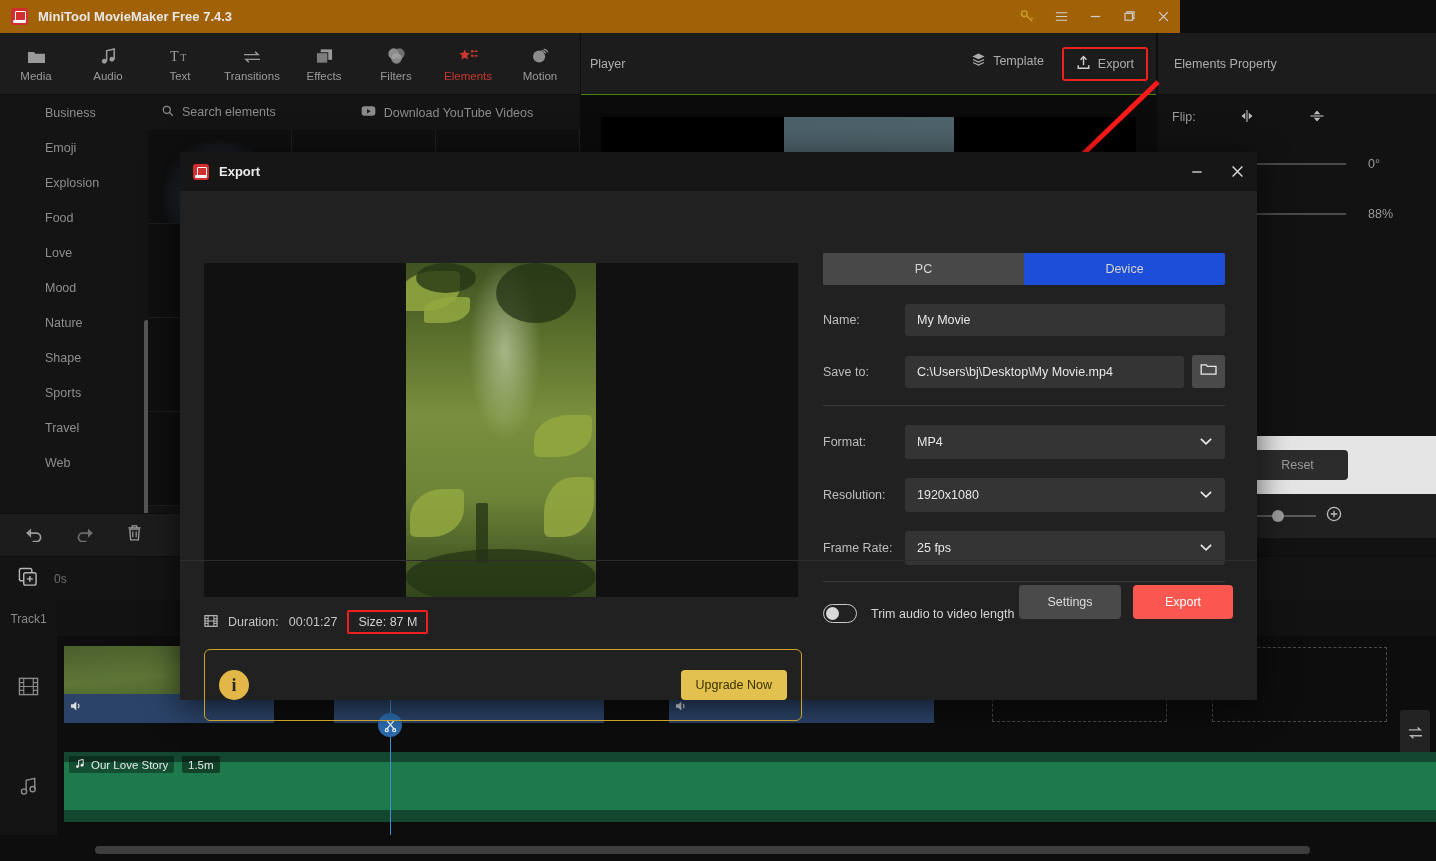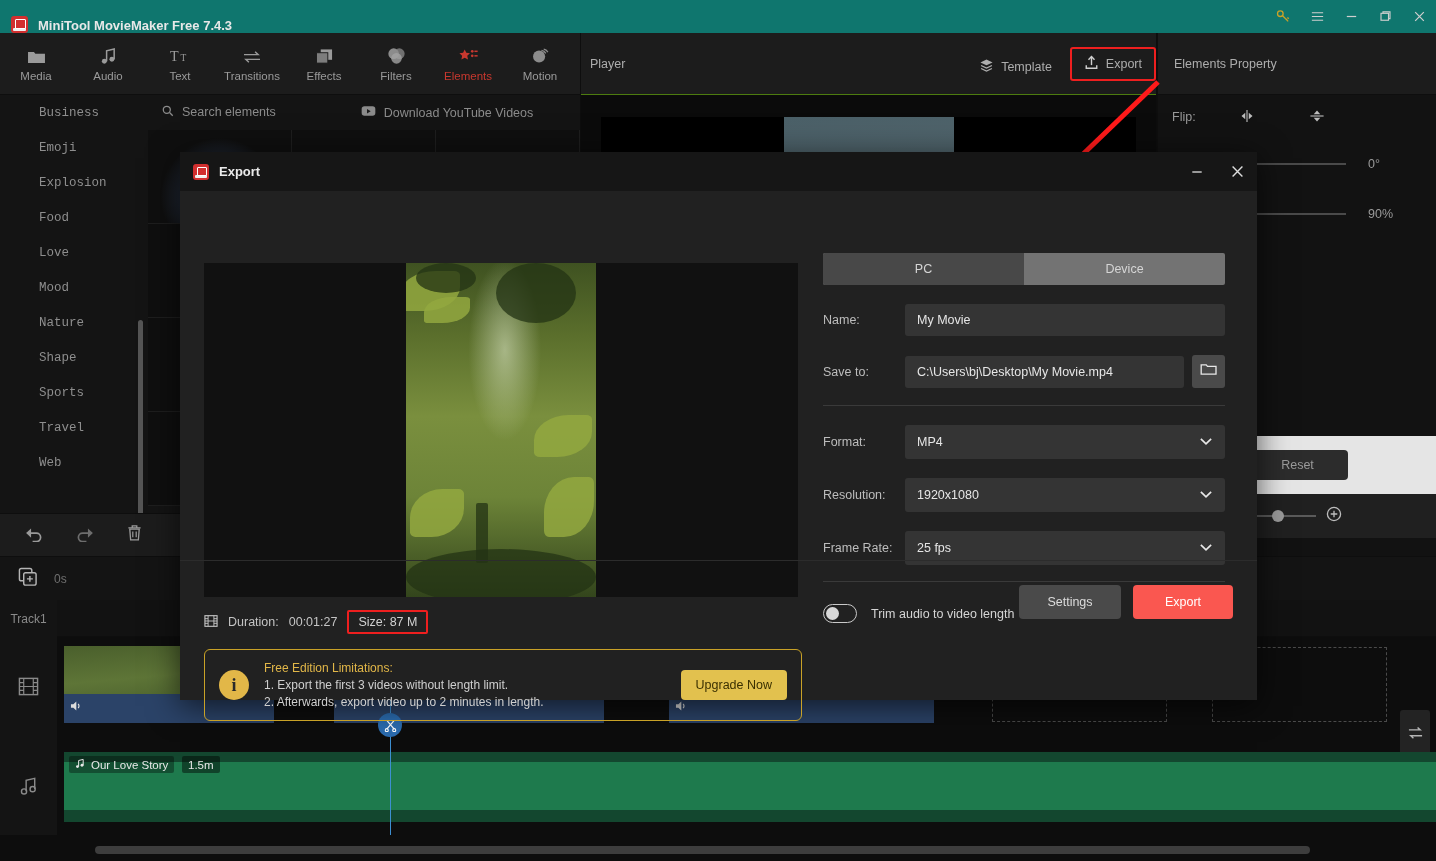--- a/index.html
+++ b/index.html
@@ -7,22 +7,22 @@
     width:1436px; height:861px;
     background:#0d0d0d;
     font-family:"Liberation Sans", sans-serif;
     color:#bdbdbd;
     overflow:hidden;
   }
   #app { position:relative; width:1436px; height:861px; }
 
   
   .titlebar{
-    position:absolute; left:0; top:0; width:1436px; height:33px;
-    background:#0f766e; display:flex; align-items:flex-end;
+    position:absolute; left:0; top:0; width:1180px; height:33px;
+    background:#a16207; display:flex; align-items:center;
   }
   .app-logo{
     width:17px; height:17px; margin-left:11px; border-radius:3px;
     background:#d12f2f; position:relative; flex:none;
   }
   .app-logo:after{
     content:""; position:absolute; left:4px; top:3px; width:9px; height:8px;
     border:1.5px solid #fff; border-radius:1px;
   }
   .app-logo:before{
@@ -58,22 +58,22 @@
   .toolbar-gap{
     position:absolute; left:580px; top:33px; width:1px; height:62px; background:#0e0e0e;
   }
 
   
   .elpanel{
     position:absolute; left:0; top:95px; width:580px; height:418px;
     background:#141414;
   }
   .elcats{
-    position:absolute; left:2px; top:0; width:148px; height:418px;
-    background:#141414; overflow:hidden;font-family:Liberation Mono, monospace;
+    position:absolute; left:8px; top:0; width:148px; height:418px;
+    background:#141414; overflow:hidden;
   }
   .elcat{
     height:35px; display:flex; align-items:center; padding-left:37px;
     font-size:12.5px; color:#8e8e8e;
   }
   .elcat.active{ color:#c8382f; }
   .cat-scroll{
     position:absolute; left:136px; top:225px; width:5px; height:245px;
     background:#555; border-radius:3px;
   }
@@ -99,21 +99,21 @@
   }
   .actbtn{ color:#9a9a9a; }
 
   
   .playerhdr{
     position:absolute; left:581px; top:33px; width:575px; height:62px;
     background:#1c1c1c; display:flex; align-items:center;
     border-bottom:1px solid #4d7c0f;
   }
   .playerlabel{ margin-left:9px; font-size:12.5px; color:#adadad; }
-  .hdr-right{ margin-left:auto; display:flex; align-items:flex-end; gap:8px; }
+  .hdr-right{ margin-left:auto; display:flex; align-items:flex-start; gap:8px; padding-right:8px;}
   .hdr-item{ display:flex; align-items:center; gap:7px; font-size:12.5px; color:#adadad;
     padding:5px 10px; }
   .hdr-item.exportbox{ border:2px solid #ee1f1f; border-radius:3px; padding:6px 12px; }
   .propshdr{
     position:absolute; left:1157px; top:33px; width:279px; height:62px;
     background:#1c1c1c; display:flex; align-items:center;
     border-bottom:1px solid #0e0e0e; border-left:1px solid #0e0e0e;
   }
   .propshdr span{ margin-left:16px; font-size:12.5px; color:#adadad; }
 
@@ -268,21 +268,21 @@
   .infoicon{ width:30px; height:30px; border-radius:50%; background:#e2b748;
     display:flex; align-items:center; justify-content:center; color:#2a2a2a;
     font-weight:bold; font-size:18px; font-family:"Liberation Serif", serif; flex:none;}
   .limit-lines{ display:flex; flex-direction:column; gap:3px; font-size:12px; }
   .limit-title{ color:#e2b748; }
   .limit-line{ color:#cfcfcf; }
   .upgradebtn{ margin-left:auto; background:#e2c14e; color:#3a3000; border-radius:4px;
     padding:8px 15px; font-size:12.5px; }
 
   .formcol{ position:absolute; left:643px; top:62px; width:402px; }
-  .segwrap{ display:flex; width:402px; height:32px; background:#737373; border-radius:2px;
+  .segwrap{ display:flex; width:402px; height:32px; background:#1d4ed8; border-radius:2px;
     overflow:hidden; }
   .seg{ flex:1; display:flex; align-items:center; justify-content:center;
     font-size:12.5px; color:#d5d5d5; }
   .seg.active{ background:#484848; }
   .frow{ display:flex; align-items:center; margin-top:19px; }
   .flabel{ width:82px; font-size:12.5px; color:#bdbdbd; }
   .finput{ flex:1; height:32px; background:#343434; border-radius:3px; display:flex;
     align-items:center; padding:0 12px; font-size:12.5px; color:#e6e6e6; }
   .fbrowse{ width:33px; height:33px; margin-left:8px; background:#4a4a4a; border-radius:3px;
     display:flex; align-items:center; justify-content:center; color:#e8e8e8; }
@@ -582,21 +582,21 @@
     <div class="sliderrow">
       <div class="track">
         <span class="knob" style="left:-6px"></span>
       </div>
       <span class="svalue">0°</span>
     </div>
     <div class="sliderrow">
       <div class="track">
         <span class="knob" style="left:-4px"></span>
       </div>
-      <span class="svalue">90%</span>
+      <span class="svalue">88%</span>
     </div>
 
     <div class="resetwrap">
       <div class="resetbtn">
         <span>Reset</span>
       </div>
     </div>
 
     <div class="zoombar">
       <span>
@@ -763,25 +763,20 @@
               <path d="M4.4 1.8v11.4M10.6 1.8v11.4M1 5h3.4M10.6 5H14M1 7.5h13M1 10H4.4M10.6 10H14" stroke="#c4c4c4" stroke-width="1"></path>
             </svg>
         </span>
         <span>Duration:</span>
         <span>00:01:27</span>
         <span class="sizebox">Size: 87 M</span>
       </div>
 
       <div class="limitbox">
         <div class="infoicon">i</div>
-        <div class="limit-lines">
-          <span class="limit-title">Free Edition Limitations:</span>
-          <span class="limit-line">1. Export the first 3 videos without length limit.</span>
-          <span class="limit-line">2. Afterwards, export video up to 2 minutes in length.</span>
-        </div>
         <div class="upgradebtn">
           <span>Upgrade Now</span>
         </div>
       </div>
 
       <div class="formcol">
         <div class="segwrap">
           <div class="seg active">
             <span>PC</span>
           </div>

